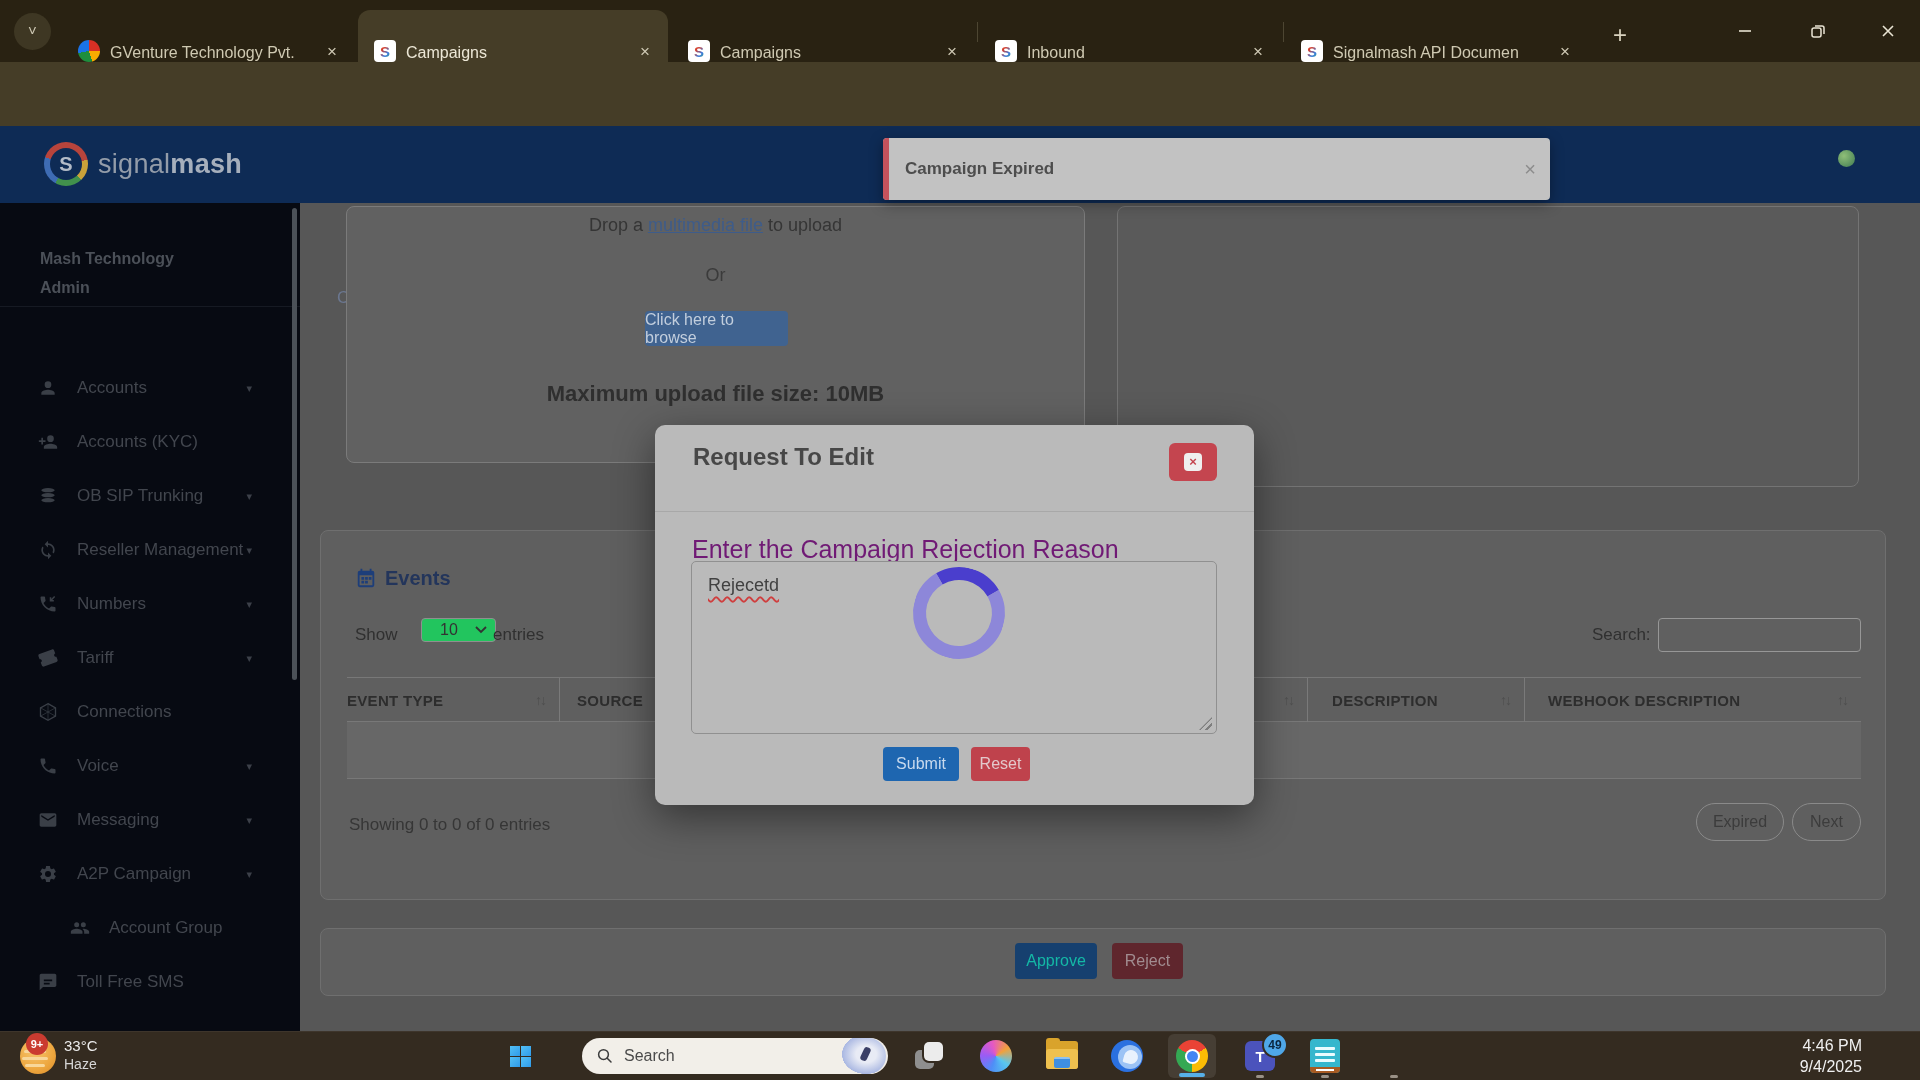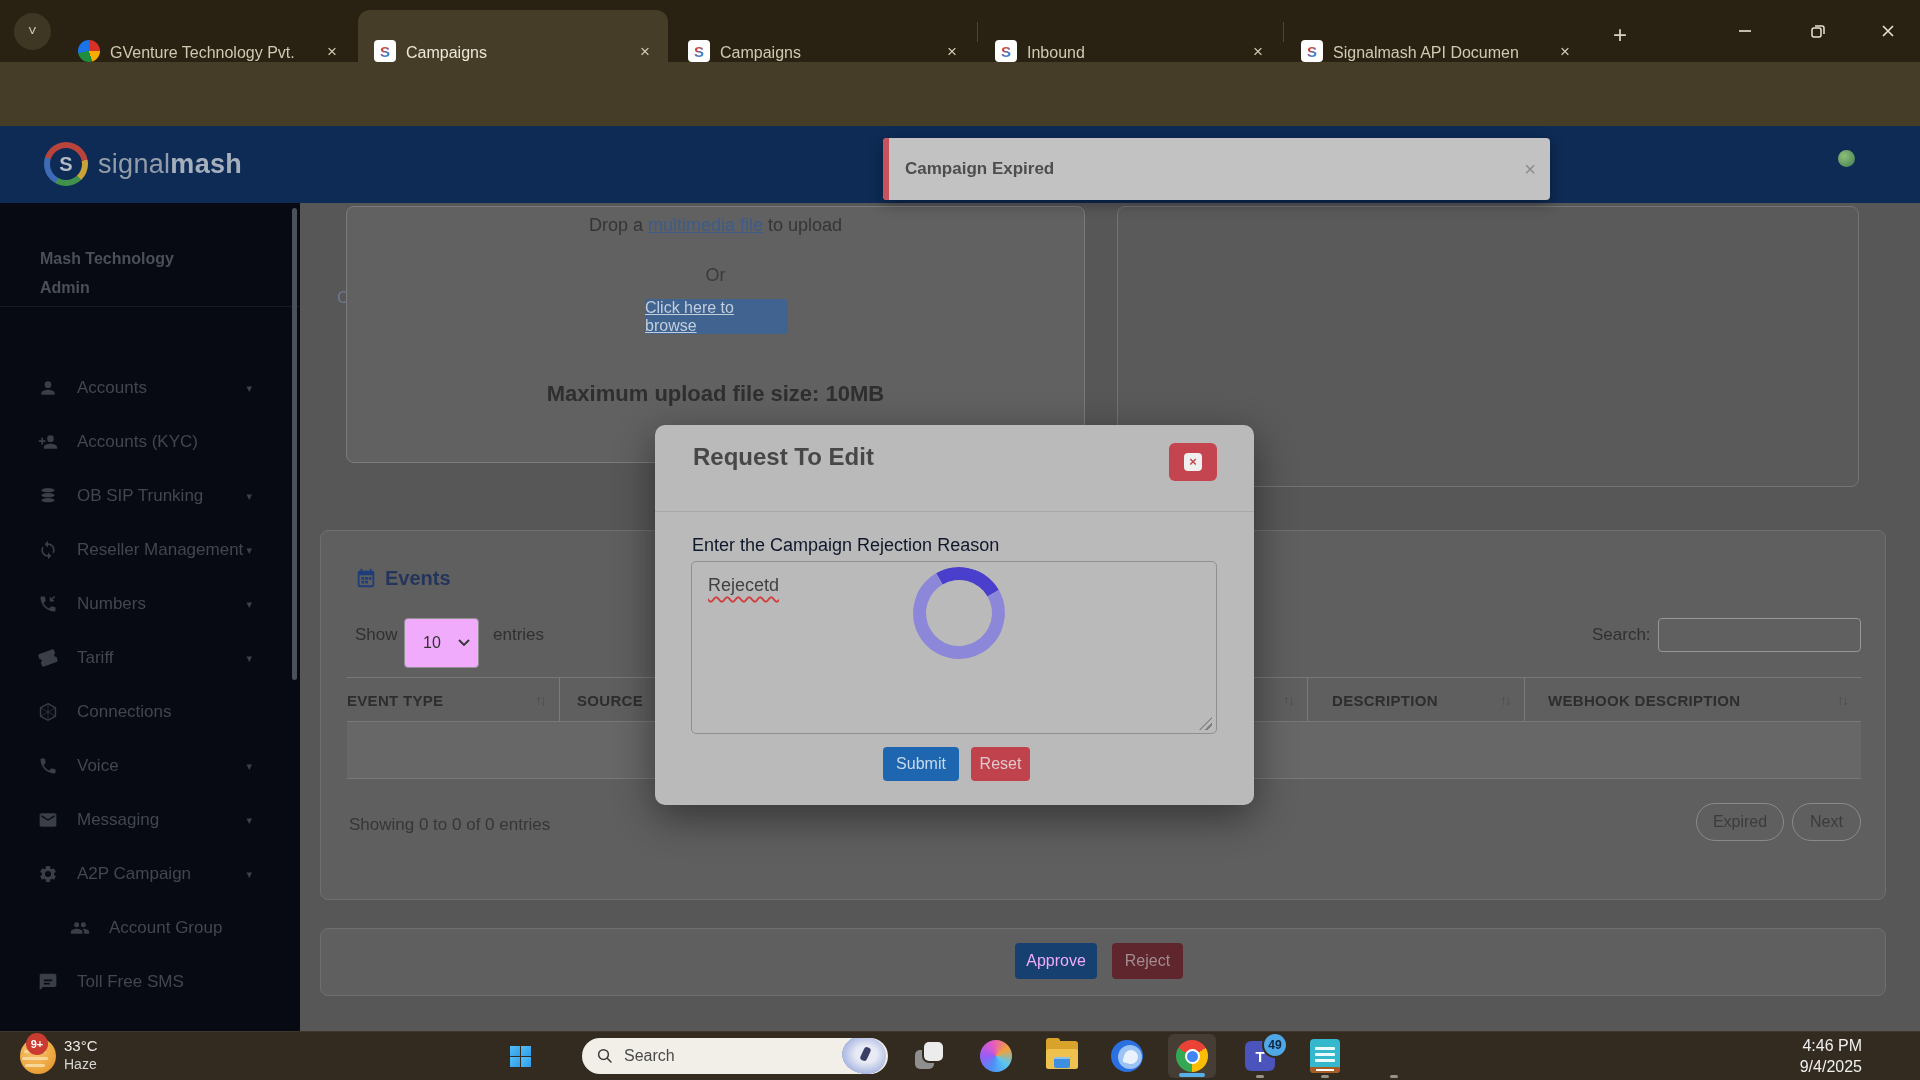--- a/index.html
+++ b/index.html
@@ -57,22 +57,22 @@
   
   .card{background:#616161;border:1px solid #7b7b7b;border-radius:8px;box-sizing:border-box;}
   .cardtext{width:100%;text-align:center;color:#353535;font-size:18px;}
   a.mlink{color:#3e5c8a;text-decoration:underline;}
   .browsebtn{left:644px;width:143px;height:35px;background:#406390;border-radius:4px;color:#c2cedd;
     font-size:16px;display:flex;align-items:center;justify-content:center;}
   .maxtext{font-weight:bold;color:#2f2f2f;}
   
   .evtitle{font-size:20px;font-weight:bold;color:#23355b;}
   .ctl{font-size:17px;color:#303030;}
-  .selectbox{width:75px;height:50px;border:1px solid #8f8f8f;border-radius:4px;background:#f0abfc;
-    display:flex;align-items:center;box-sizing:border-box;color:#333;font-size:16px;}
+  .selectbox{width:75px;height:24px;border:1px solid #8f8f8f;border-radius:4px;background:#22c55e;
+    display:flex;align-items:center;box-sizing:border-box;color:#333;font-size:16px;margin-left:17px;}
   .searchinput{width:203px;height:34px;border:1px solid #979797;border-radius:4px;background:#606060;box-sizing:border-box;}
   .thead{height:45px;border-top:1px solid #787878;border-bottom:1px solid #787878;box-sizing:border-box;}
   .th{top:0;height:44px;display:flex;align-items:center;box-sizing:border-box;
     font-size:15px;font-weight:bold;color:#2d2d2d;letter-spacing:.3px;}
   .th .sort{margin-left:auto;margin-right:14px;color:#4e4e4e;font-size:14px;letter-spacing:-2px;}
   .th.bord{border-left:1px solid #7a7a7a;}
   .emptyrow{background:#676767;border-bottom:1px solid #787878;}
   .pagerbtn{height:38px;border:1px solid #8a8a8a;border-radius:19px;color:#3c3c3c;font-size:16px;
     display:flex;align-items:center;justify-content:center;box-sizing:border-box;}
   .actbtn{height:36px;border-radius:4px;font-size:16px;display:flex;align-items:center;justify-content:center;}
@@ -84,21 +84,21 @@
   .toastx{margin-right:14px;color:#8c8c8c;font-size:20px;}
   
   .modal{left:655px;top:299px;width:599px;height:380px;background:#bababa;border-radius:10px;
     box-shadow:0 12px 40px rgba(0,0,0,.45);}
   .mtitle{left:38px;top:18px;font-size:24px;font-weight:bold;color:#474747;}
   .mclose{left:514px;top:18px;width:48px;height:38px;background:#c4454f;border-radius:6px;
     display:flex;align-items:center;justify-content:center;}
   .mclose .sq{width:18px;height:18px;background:#efefef;border-radius:4px;color:#c4454f;
     font-size:13px;font-weight:bold;text-align:center;line-height:18px;}
   .mdiv{left:0;top:86px;width:599px;height:1px;background:#a8a8a8;}
-  .mlabel{left:37px;top:110px;font-size:18px;color:#0f172a;}
+  .mlabel{left:37px;top:110px;font-size:25px;color:#701a75;}
   .mtextarea{left:36px;top:136px;width:526px;height:173px;border:1px solid #909090;border-radius:5px;
     background:#bababa;box-sizing:border-box;padding:13px 16px;font-size:18px;color:#414141;}
   .mtextarea .word{text-decoration:underline;text-decoration-style:wavy;text-decoration-color:#cf3f3f;
     text-underline-offset:5px;text-decoration-thickness:1.5px;}
   .rhandle{left:544px;top:292px;width:13px;height:13px;
     background:repeating-linear-gradient(-45deg,transparent 0 3px,#7e7e7e 3px 5px);
     clip-path:polygon(100% 0,100% 100%,0 100%);}
   .mbtn{top:322px;height:34px;border-radius:4px;font-size:16px;display:flex;align-items:center;justify-content:center;}
   .spinner{left:913px;top:441px;width:66px;height:66px;border:13px solid #8d87d9;border-top-color:#4a3ecd;
     border-radius:50%;transform:rotate(15deg);}
@@ -374,21 +374,21 @@
           </svg>
         <span class="lbl">Toll Free SMS</span>
       </div>
     </div>
 
     <div class="ab card" style="left:346px;top:80px;width:739px;height:257px;">
       <div class="ab cardtext" style="top:8px;">
         <span>Drop a </span><a class="mlink">multimedia file</a><span> to upload</span>
       </div>
       <div class="ab cardtext" style="top:58px;color:#3b3b3b;">Or</div>
-      <div class="ab browsebtn" style="left:298px;top:92px;text-decoration:underline;">Click here to browse</div>
+      <div class="ab browsebtn" style="left:298px;top:104px;">Click here to browse</div>
       <div class="ab cardtext maxtext" style="top:174px;font-size:22px;">Maximum upload file size: 10MB</div>
     </div>
 
     <div class="ab card" style="left:1117px;top:80px;width:742px;height:281px;background:#5a5a5a;border-color:#747474;"></div>
 
     <div class="ab card" style="left:320px;top:404px;width:1566px;height:370px;background:#5f5f5f;border-color:#6f6f6f;">
       <svg class="ab" style="left:34px;top:36px;" width="22" height="22" viewBox="0 0 24 24" fill="#1d3e7a">
           <path d="M19 4h-1V2h-2v2H8V2H6v2H5a2 2 0 0 0-2 2v14a2 2 0 0 0 2 2h14a2 2 0 0 0 2-2V6a2 2 0 0 0-2-2zm0 16H5V9h14zM7 11h3v3H7zm4 0h3v3h-3zm4 0h3v3h-3zM7 15h3v3H7zm4 0h3v3h-3z"></path>
         </svg>
       <span class="ab evtitle" style="left:64px;top:36px;">Events</span>
@@ -426,21 +426,21 @@
           <span class="sort">↑↓</span>
       </div>
       <div class="ab emptyrow" style="left:26px;top:191px;width:1514px;height:56px;"></div>
 
       <span class="ab ctl" style="left:28px;top:284px;color:#363636;">Showing 0 to 0 of 0 entries</span>
       <div class="ab pagerbtn" style="left:1375px;top:272px;width:88px;">Expired</div>
       <div class="ab pagerbtn" style="left:1471px;top:272px;width:69px;">Next</div>
     </div>
 
     <div class="ab card" style="left:320px;top:802px;width:1566px;height:68px;background:#5f5f5f;border-color:#6f6f6f;">
-      <div class="ab actbtn" style="left:694px;top:14px;width:82px;background:#16406f;color:#f0abfc;text-align:right;">Approve</div>
+      <div class="ab actbtn" style="left:694px;top:14px;width:82px;background:#16406f;color:#14b8a6;text-align:right;">Approve</div>
       <div class="ab actbtn" style="left:791px;top:14px;width:71px;background:#5f262d;color:#a18c90;">Reject</div>
     </div>
 
     <div class="ab toast">
       <div class="toastbar"></div>
       <span class="toasttext">Campaign Expired</span>
       <span class="toastx">×</span>
     </div>
 
     <div class="ab modal">

